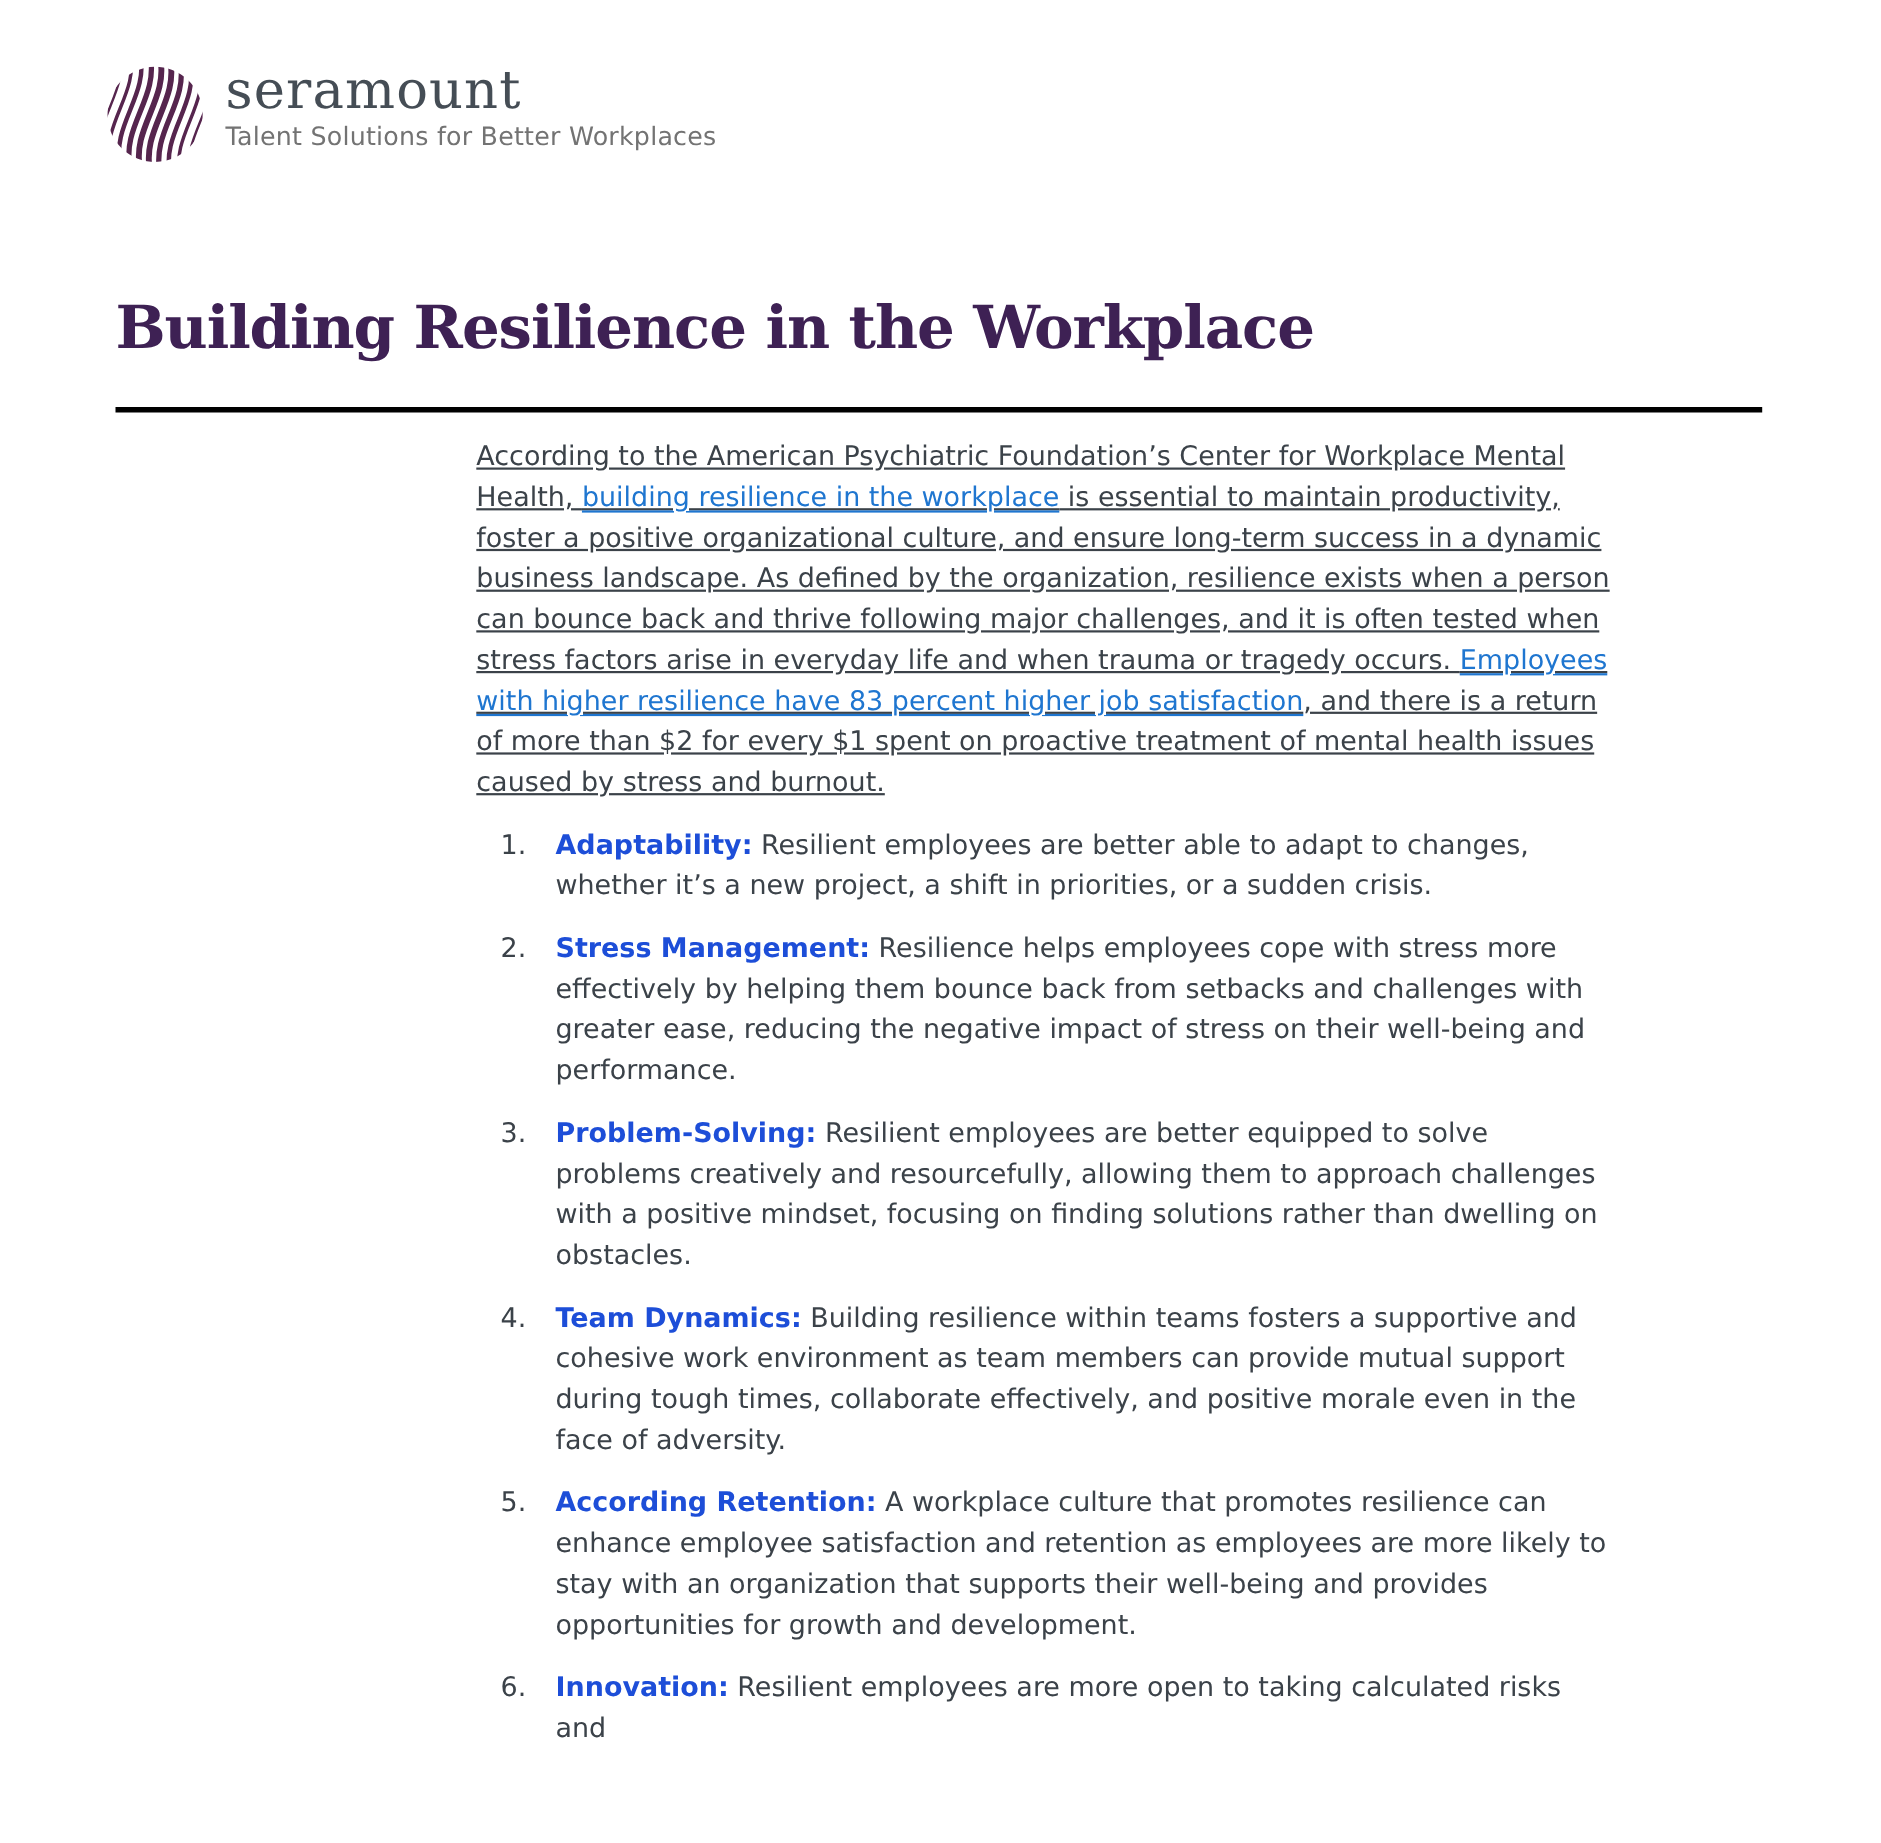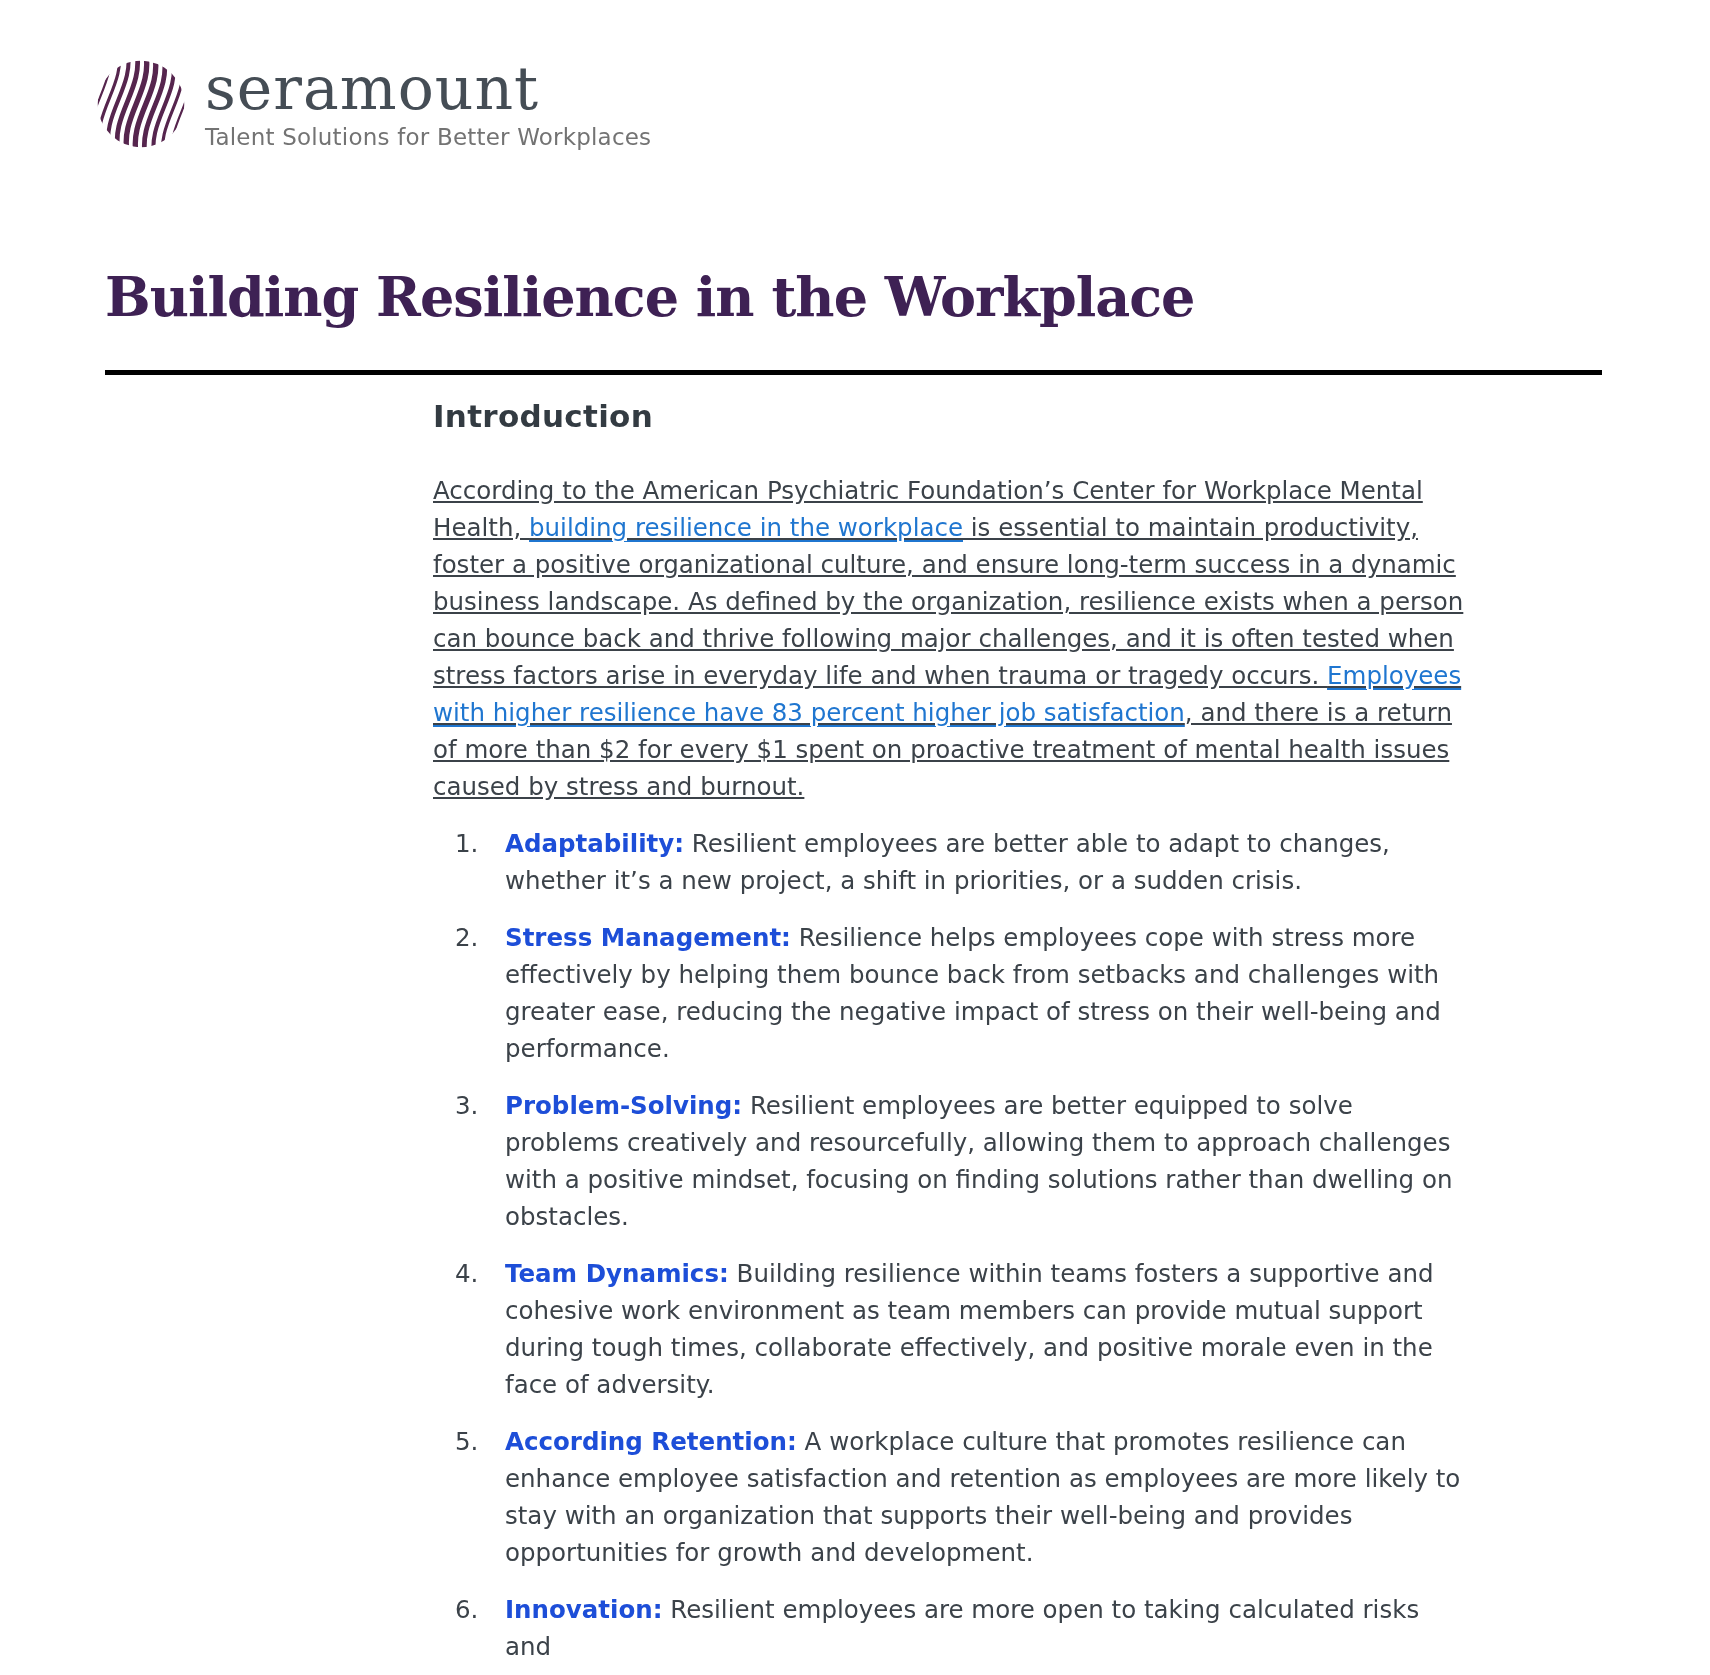--- a/index.html
+++ b/index.html
@@ -21,21 +21,21 @@
     top: 58px;
     display: flex;
     align-items: flex-start;
     gap: 18px;
   }
   .brand-logo { width: 92px; height: 92px; flex: 0 0 auto; }
   .brand-text { display: flex; flex-direction: column; }
   .wordmark {
     font-family: "DejaVu Serif", serif;
     font-weight: 400;
-    font-size: 60px;
+    font-size: 48px;
     line-height: 1.0;
     color: #454d55;
     letter-spacing: 1px;
   }
   .tagline {
     margin-top: 7px;
     font-size: 23px;
     line-height: 1.1;
     color: #737373;
     letter-spacing: 0.2px;
@@ -141,21 +141,20 @@
     </div>
   </header>
 
   <div class="title-block">
     <h1 class="doc-title">Building Resilience in the Workplace</h1>
     <div class="title-rule"></div>
   </div>
 
   <main class="content">
 
-    <h2 class="section-heading">Introduction</h2>
 
     <p><span>According to the American Psychiatric Foundation’s Center for Workplace Mental Health, </span><a class="doc-link">building resilience in the workplace</a><span> is essential to maintain productivity, foster a positive organizational culture, and ensure long-term success in a dynamic business landscape. As defined by the organization, resilience exists when a person can bounce back and thrive following major challenges, and it is often tested when stress factors arise in everyday life and when trauma or tragedy occurs. </span><a class="doc-link">Employees with higher resilience have 83 percent higher job satisfaction</a><span>, and there is a return of more than $2 for every $1 spent on proactive treatment of mental health issues caused by stress and burnout.</span></p>
 
 
     <ol class="reasons">
       <li class="reason"><span class="num">1.</span><span class="term">Adaptability:</span><span> Resilient employees are better able to adapt to changes, whether it’s a new project, a shift in priorities, or a sudden crisis.</span></li>
 
       <li class="reason"><span class="num">2.</span><span class="term">Stress Management:</span><span> Resilience helps employees cope with stress more effectively by helping them bounce back from setbacks and challenges with greater ease, reducing the negative impact of stress on their well-being and performance.</span></li>
 
       <li class="reason"><span class="num">3.</span><span class="term">Problem-Solving:</span><span> Resilient employees are better equipped to solve problems creatively and resourcefully, allowing them to approach challenges with a positive mindset, focusing on finding solutions rather than dwelling on obstacles.</span></li>

